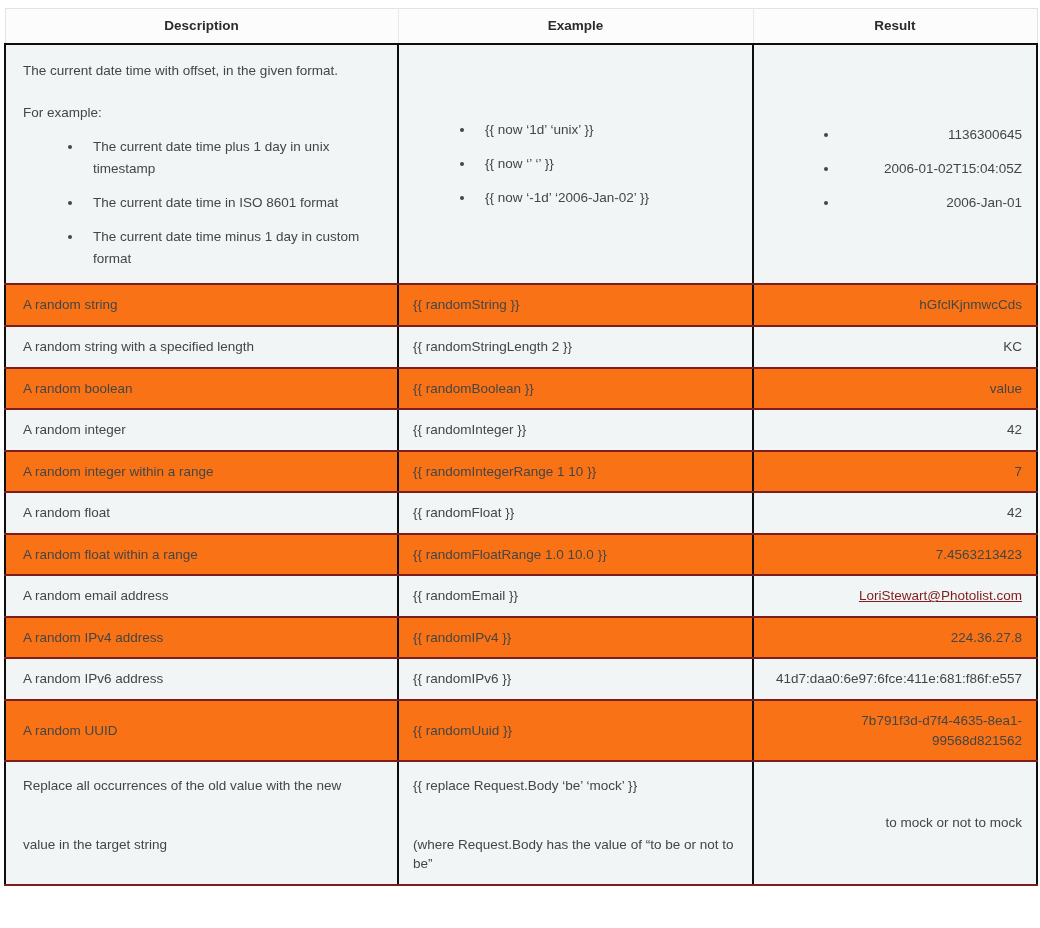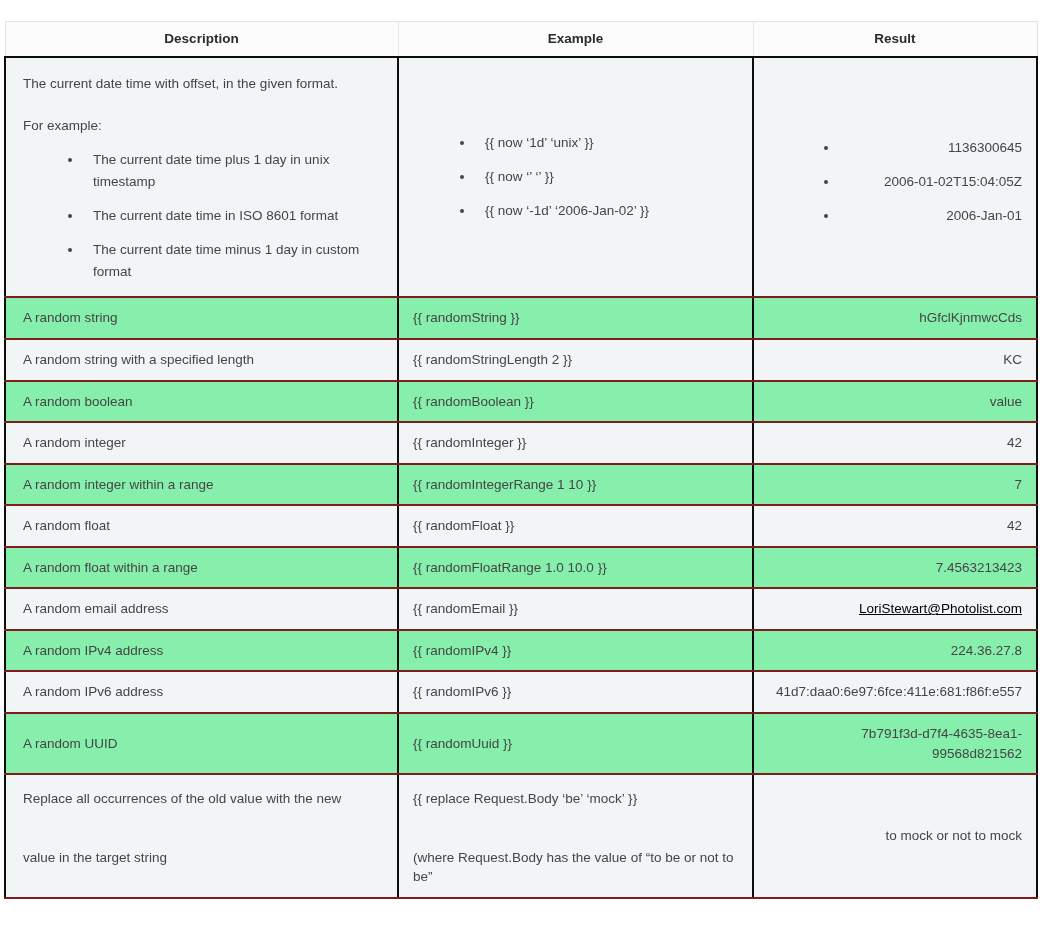--- a/index.html
+++ b/index.html
@@ -11,21 +11,21 @@
     width: 1040px;
     height: 928px;
     font-family: "Liberation Sans", sans-serif;
     color: #404040;
     -webkit-font-smoothing: antialiased;
   }
 
   .table-wrap {
     width: 904px;
     box-sizing: border-box;
-    padding: 21px 4px 0 4px;
+    padding: 8px 4px 0 4px;
   }
 
   table.tmpl-table {
     border-collapse: collapse;
     table-layout: fixed;
     width: 1032px;
     font-size: 13.5px;
   }
 
   table.tmpl-table col.c-desc   { width: 393px; }
@@ -55,21 +55,21 @@
     border-right: 2px solid #0d0d0d;
     border-bottom: 2px solid #7f1d1d;
     padding: 10px 14px 10px 17px;
     vertical-align: middle;
     color: #454545;
     line-height: 1.45;
     word-wrap: break-word;
     overflow-wrap: break-word;
   }
   tbody tr.shade td { background: #f1f5f6; }
-  tbody tr.plain td { background: #86efac; }
+  tbody tr.plain td { background: #f97316; }
 
   td.col-desc { }
   td.col-ex   { padding-left: 14px; }
   td.col-res  { padding-left: 21px; text-align: right; }
 
   
   tr.row-big td { vertical-align: top; padding-top: 16px; padding-bottom: 14px; }
   tr.row-big td.col-ex,
   tr.row-big td.col-res { vertical-align: middle; padding-top: 10px; }
 
@@ -86,21 +86,21 @@
     margin: 0 0 12px 0;
     padding-left: 10px;
     line-height: 1.62;
   }
   ul.bullets li:last-child { margin-bottom: 0; }
   ul.bullets li::marker { font-size: 13px; }
 
   ul.bullets.res { padding-left: 64px; }
 
   .link {
-    color: #000000;
+    color: #7f1d1d;
     text-decoration: underline;
   }
 
   tr.row-replace td.col-desc,
   tr.row-replace td.col-ex { vertical-align: top; padding-top: 14px; }
   tr.row-replace td.col-res { vertical-align: middle; }
   .sub-line { display:block; margin-top: 39px; }
 </style>
 </head>
 <body>

